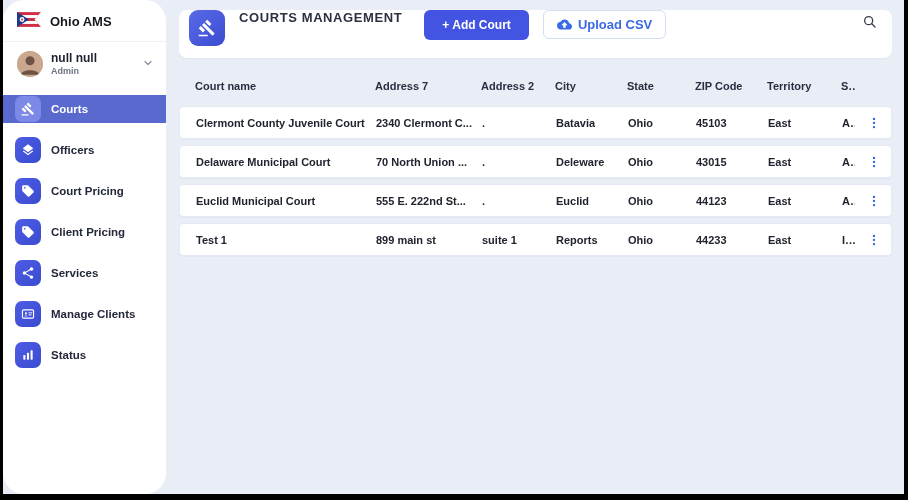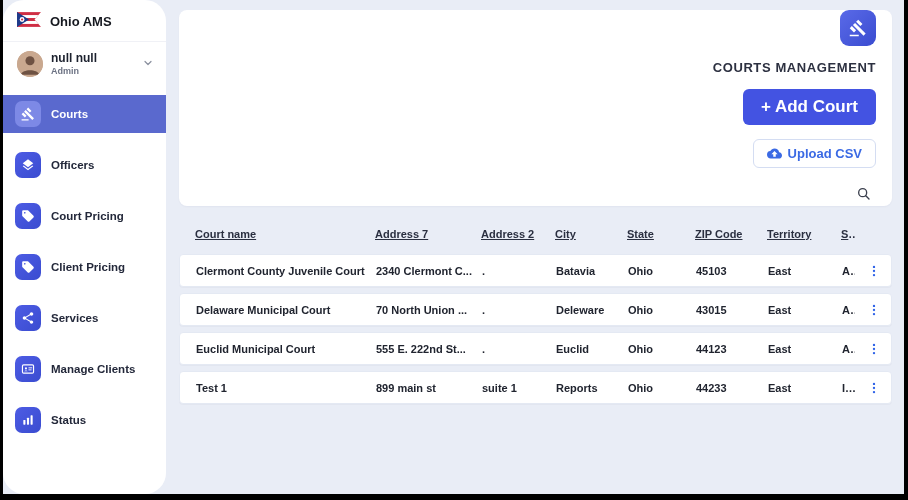--- a/index.html
+++ b/index.html
@@ -10,43 +10,43 @@
   .sidebar { width:163px; background:#fff; flex-shrink:0; display:flex; flex-direction:column;border-radius:21px; }
   .logo-row { display:flex; align-items:center; gap:9px; padding:12px 14px 10px 14px; border-bottom:1px solid #f0f1f6; }
   .logo-title { font-size:13px; font-weight:700; color:#15181f; }
   .user-row { display:flex; align-items:center; gap:8px; padding:9px 12px 10px 14px; }
   .avatar { width:26px; height:26px; border-radius:50%; overflow:hidden; flex-shrink:0; background:#c9a88f; }
   .user-meta { display:flex; flex-direction:column; line-height:1.15; flex:1; }
   .user-name { font-size:12px; font-weight:700; color:#1c212e; }
   .user-role { font-size:9px; font-weight:700; color:#6d7384; }
   .chev { flex-shrink:0; }
   .nav { margin-top:8px; }
-  .nav-item { display:flex; align-items:center; gap:10px; height:38px; padding:0 12px; margin-bottom:13px; cursor:pointer; }
+  .nav-item { display:flex; align-items:center; gap:10px; height:28px; padding:0 12px; margin-bottom:13px; cursor:pointer; }
   .ibox { width:26px; height:26px; border-radius:7px; background:linear-gradient(135deg,#4d5ce4,#3a4cd0); display:flex; align-items:center; justify-content:center; flex-shrink:0; }
   .ibox svg { width:14px; height:14px; }
   .nav-label { font-size:11.5px; font-weight:700; color:#23283a; white-space:nowrap; }
   .nav-item.active { background:#5a69ce; }
   .nav-item.active .nav-label { color:#fff; }
   .nav-item.active .ibox { background:#7d89e6; }
 
   
   .main { flex:1; display:flex; flex-direction:column; padding:10px 12px 0 13px; overflow:hidden; }
-  .topbar { background:#fff; border-radius:8px; min-height:48px; display:flex; align-items:flex-end; padding:0 16px; gap:14px; margin-bottom:16px; box-shadow:0 1px 2px rgba(25,35,70,.04);flex-direction:column; }
+  .topbar { background:#fff; border-radius:8px; min-height:48px; display:flex; align-items:flex-start; padding:0 10px; gap:14px; margin-bottom:16px; box-shadow:0 1px 2px rgba(25,35,70,.04); }
   .hicon { width:36px; height:36px; border-radius:9px; background:linear-gradient(135deg,#5a6ae8,#3a4cd0); display:flex; align-items:center; justify-content:center; flex-shrink:0; }
   .hicon svg { width:18px; height:18px; }
   .page-title { font-size:13px; font-weight:700; letter-spacing:.6px; color:#2c3040; white-space:nowrap; }
-  .btn-primary { background:#4353e2; color:#fff; font-size:17px; font-weight:700; border:none; border-radius:6px; padding:8px 18px; margin-left:8px; cursor:pointer; font-family:inherit; }
+  .btn-primary { background:#4353e2; color:#fff; font-size:12px; font-weight:700; border:none; border-radius:6px; padding:8px 18px; margin-left:8px; cursor:pointer; font-family:inherit; }
   .btn-outline { background:#fff; color:#3b6ae4; font-size:13px; font-weight:700; border:1px solid #d4ddf2; border-radius:6px; padding:6px 13px; display:flex; align-items:center; gap:6px; cursor:pointer; font-family:inherit; }
   .search-btn { margin-left:auto; background:none; border:none; cursor:pointer; display:flex; align-items:center; padding:4px; }
 
   
   .grid { display:grid; grid-template-columns:178px 104px 72px 70px 66px 70px 72px 1fr 24px; align-items:center; column-gap:2px; }
   .thead { padding:6px 10px 14px 16px; }
   .cell { font-size:11px; color:#20242f; overflow:hidden; white-space:nowrap; text-overflow:ellipsis; }
-  .head { font-weight:700; color:#2a2f40;text-decoration:underline; }
+  .head { font-weight:700; color:#2a2f40; }
   .tbody { flex:1; overflow:auto;font-weight:bold; }
   .row { background:#fff; border:1px solid #e4e9f3; border-radius:4px; height:33px; padding:0 10px 0 16px; margin-bottom:6px; box-shadow:0 1px 1px rgba(20,30,60,.03); cursor:pointer; }
   .kebab { display:flex; justify-content:flex-end; cursor:pointer; }
 </style>
 </head>
 <body>
 
 <div class="frame">
 
   <div class="sidebar">

